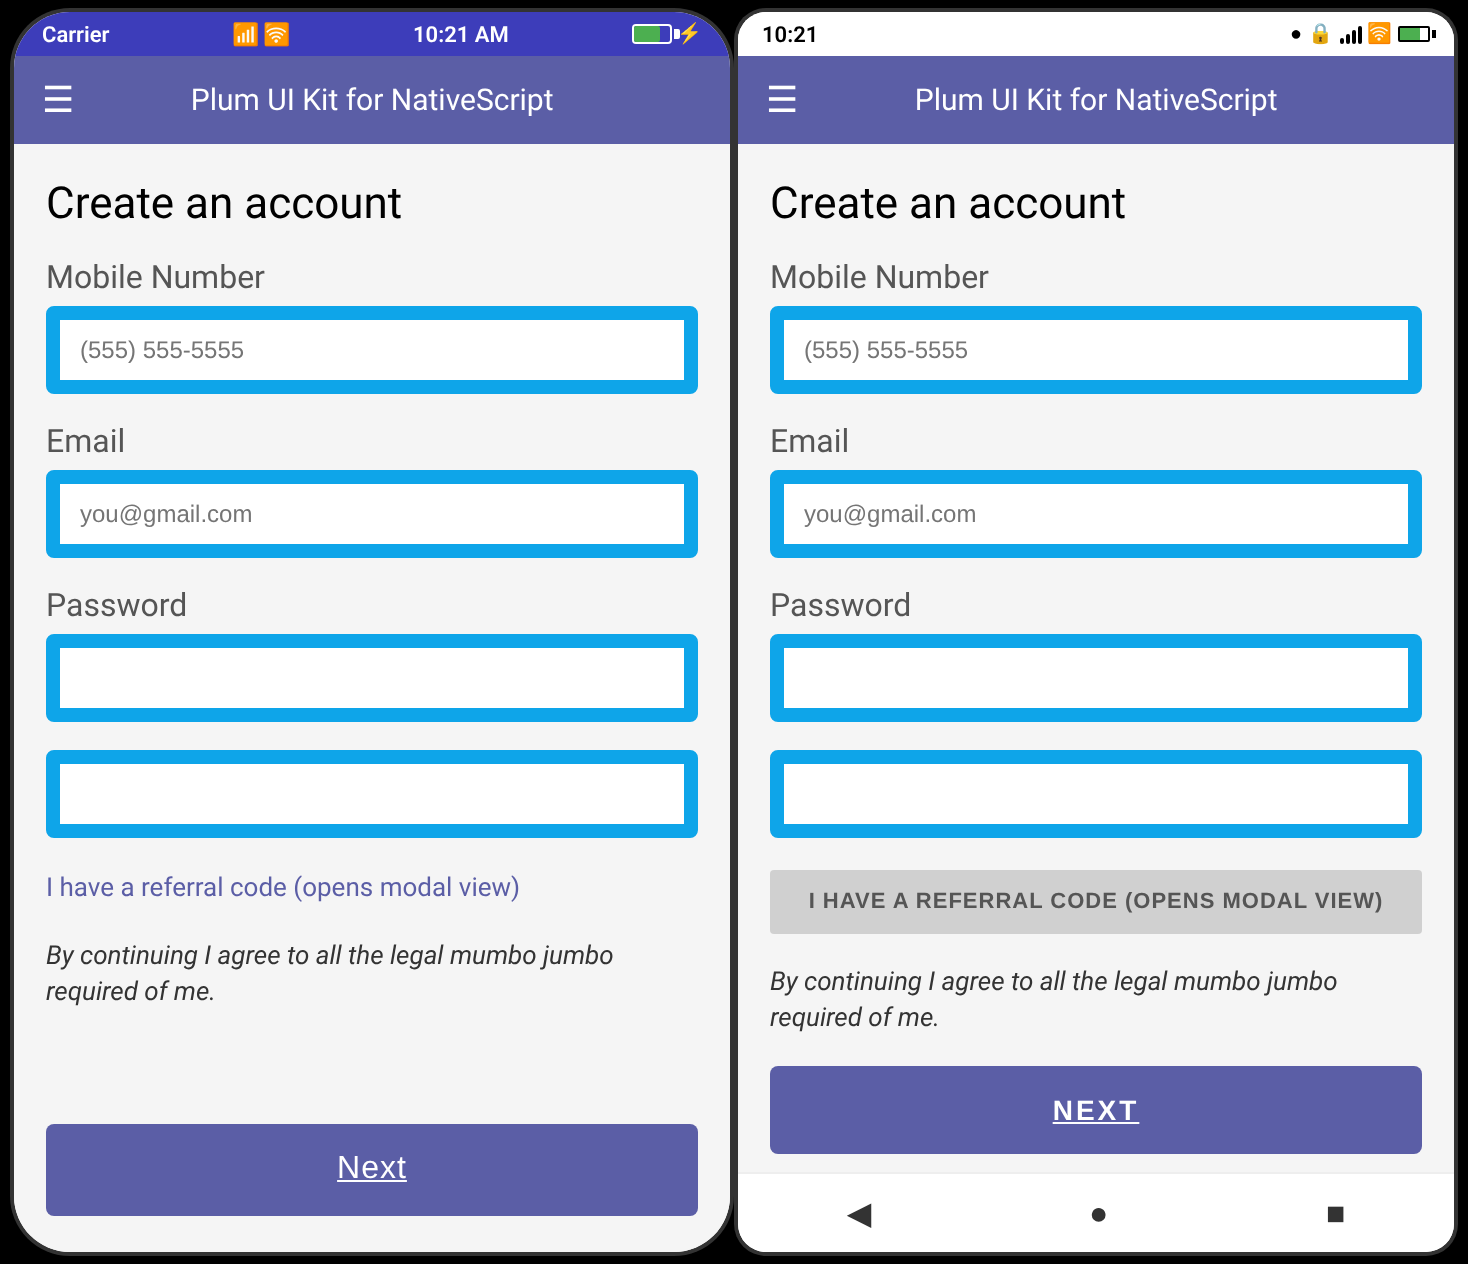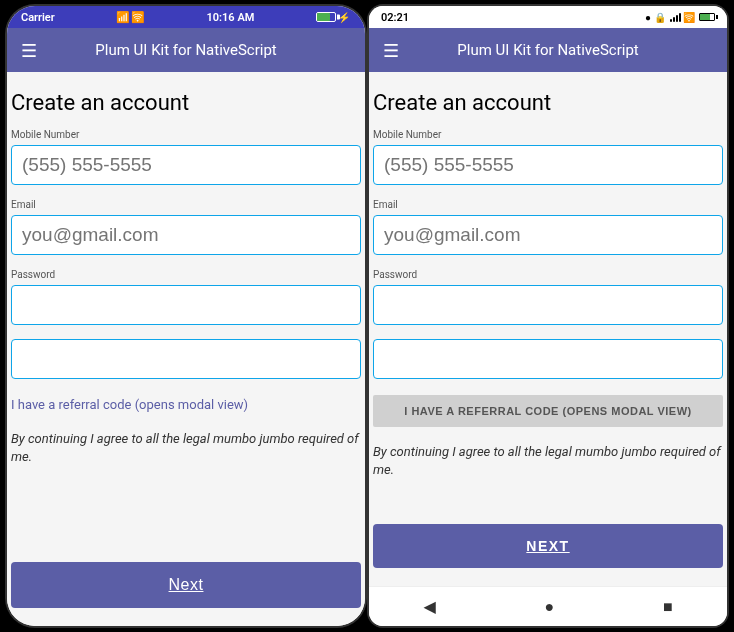--- a/index.html
+++ b/index.html
@@ -110,53 +110,53 @@
       font-weight: 400;
       flex: 1;
       text-align: center;
       margin-right: 30px;
     }
 
     
     .content {
       flex: 1;
       background: #f5f5f5;
-      padding: 18px 4px;
+      padding: 18px 16px;
       overflow: hidden;
       display: flex;
       flex-direction: column;
       gap: 10px;
     }
 
     .page-title {
       font-size: 22px;
       font-weight: 400;
       color: #000;
       margin-bottom: 4px;
     }
 
     .field-label {
-      font-size: 10px;
+      font-size: 16px;
       color: #555;
       margin-bottom: 3px;
     }
 
     .field-group {
       display: flex;
       flex-direction: column;
       gap: 2px;
       margin-bottom: 4px;
     }
 
     .text-input {
       background: #fff;
-      border: 1px solid #0ea5e9;
+      border: 7px solid #0ea5e9;
       border-radius: 4px;
       padding: 8px 10px;
-      font-size: 19px;
+      font-size: 12px;
       color: #aaa;
       width: 100%;
     }
 
     .text-input.filled {
       color: #555;
     }
 
     .referral-link {
       color: #5b5ea6;
@@ -290,21 +290,21 @@
 <div class="phone-wrapper">
 
   <div class="phone">
 
     <div class="status-bar ios">
       <span class="status-time">Carrier</span>
       <div style="display:flex;align-items:center;gap:2px;">
         <span style="font-size:11px;color:#fff;">📶</span>
         <span style="font-size:11px;color:#fff;">🛜</span>
       </div>
-      <span class="status-time">10:16 AM</span>
+      <span class="status-time">10:21 AM</span>
       <div style="display:flex;align-items:center;gap:3px;">
         <div class="battery-ios">
             <div class="battery-ios-fill"></div>
           </div>
         <span style="font-size:10px;color:#fff;">⚡</span>
       </div>
     </div>
 
     <div class="nav-bar">
       <span class="menu-icon">☰</span>
@@ -337,21 +337,21 @@
 
       <p class="agreement-text">By continuing I agree to all the legal mumbo jumbo required of me.</p>
 
       <button class="next-btn">Next</button>
     </div>
   </div>
 
   <div class="phone android">
 
     <div class="android-status">
-      <span class="status-time">02:21</span>
+      <span class="status-time">10:21</span>
       <div class="right-icons">
         <span style="font-size:10px;">●</span>
         <span style="font-size:10px;">🔒</span>
         <div class="signal-bars">
           <span style="height:3px;"></span>
           <span style="height:5px;"></span>
           <span style="height:7px;"></span>
           <span style="height:9px;"></span>
         </div>
         <span style="font-size:10px;">🛜</span>

